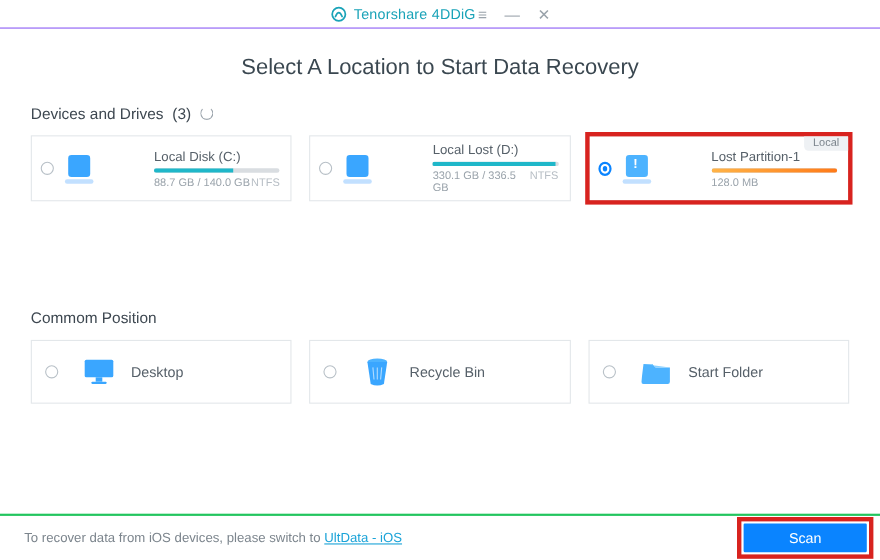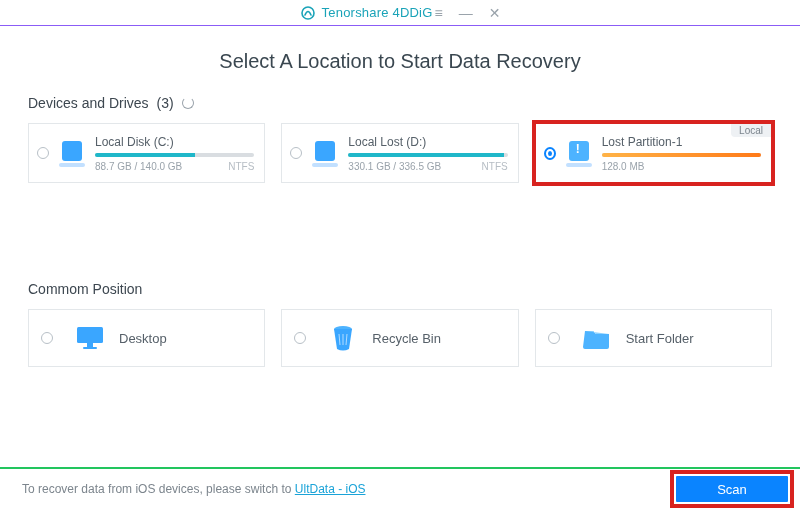--- a/index.html
+++ b/index.html
@@ -61,21 +61,21 @@
   .radio.selected::after {
     content:""; position:absolute; inset:2px; background:#0a84ff; border-radius:50%;
   }
   .drive-ico {
     width:30px; height:28px; margin-right:8px; position:relative; flex:0 0 30px;
   }
   .drive-ico .plate { position:absolute; bottom:0; left:2px; width:26px; height:4px; background:#0a84ff; border-radius:2px; opacity:.25; }
   .drive-ico .box { position:absolute; top:2px; left:5px; width:20px; height:20px; background:#3aa6ff; border-radius:3px; }
   .drive-ico.warn .box { background:#4db3ff; }
   .drive-ico .bang { position:absolute; top:3px; left:12px; font-size:12px; color:#fff; font-weight:700; }
-  .card-body { flex:1; min-width:0; }
+  .card-body { flex:1; min-width:0;margin-left:45px; }
   .row1 {
     display:flex; align-items:center; gap:6px;
     color:#566069; font-size:12px; margin-bottom:4px;
   }
   .bar { height:4px; border-radius:2px; background:#d9dde1; position:relative; width:100%; margin-bottom:4px; overflow:hidden; }
   .bar .fill { position:absolute; top:0; bottom:0; left:0; background:#1fb7c9; }
   .bar .fill.orange { background:linear-gradient(90deg,#ffb347,#ff7a18); width:100%; }
   .row2 { display:flex; justify-content:space-between; color:#9aa3ab; font-size:10px; }
   .fs-label { color:#b6bdc4; font-size:10px; }
   .tag-local {

